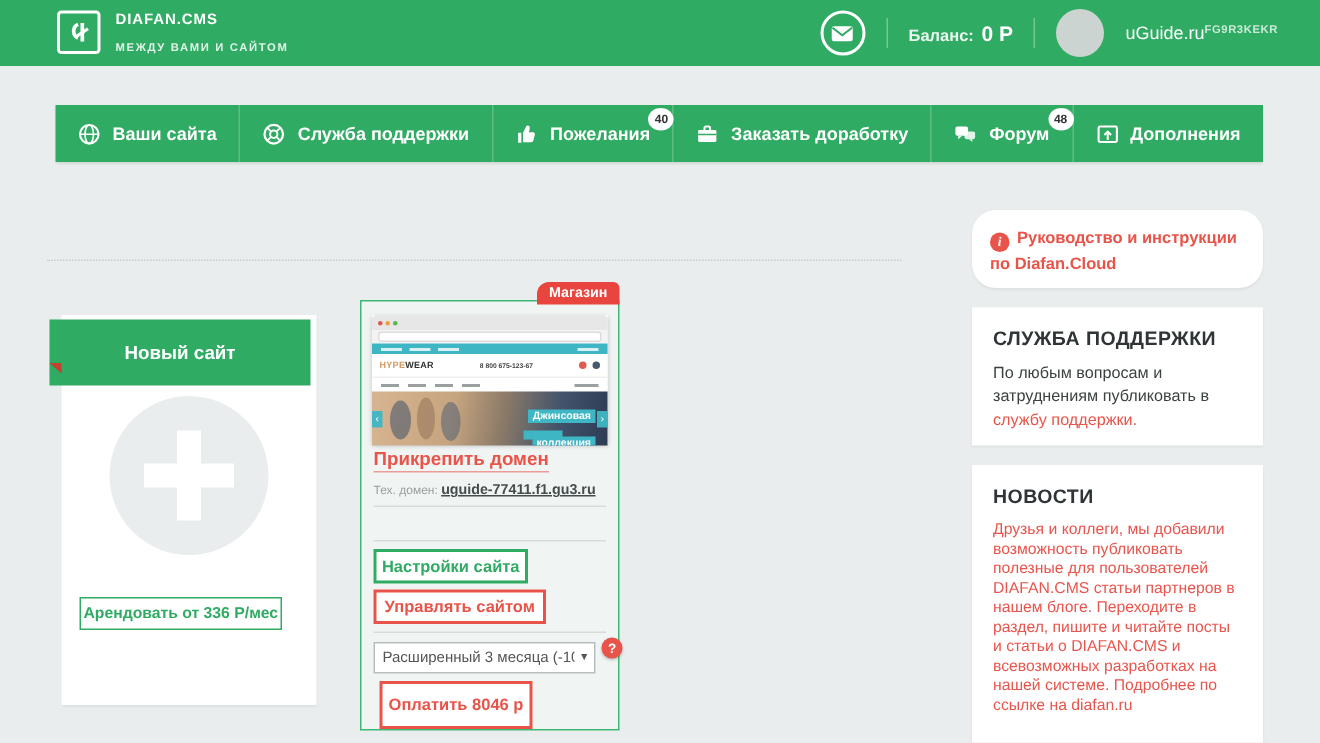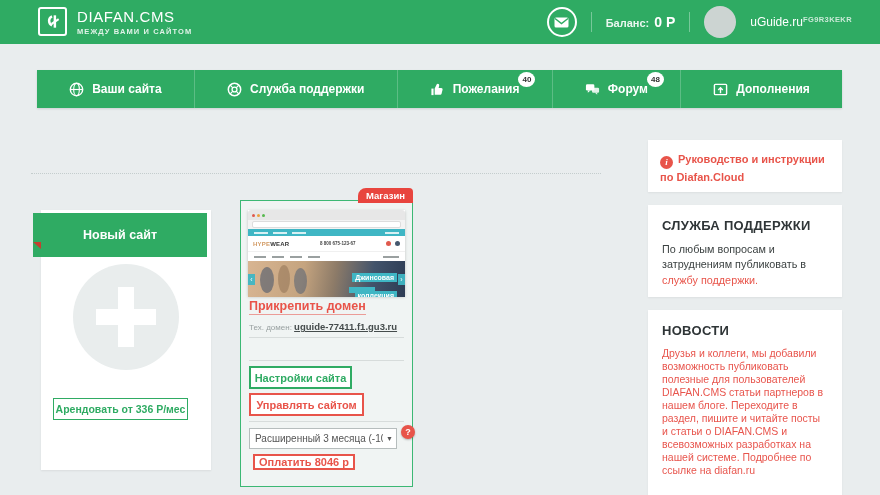--- a/index.html
+++ b/index.html
@@ -2,21 +2,21 @@
 <html><head>
 <meta charset="utf-8">
 <style>
   html,body{margin:0;padding:0;}
   body{font-family:"Liberation Sans","DejaVu Sans",sans-serif;background:#dfe4e6;}
   .stage{position:relative;width:880px;height:495px;background:#e9edee;overflow:hidden;}
 
   
   .header{position:absolute;left:0;top:0;width:880px;height:44px;background:#2fab63;}
   .logo-box{position:absolute;left:38px;top:7px;width:29px;height:29px;border:2px solid #fff;border-radius:3px;display:flex;align-items:center;justify-content:center;box-sizing:border-box;}
-  .brand{position:absolute;left:77px;top:8px;color:#fff;font-size:15px;font-weight:normal;letter-spacing:.6px;}
+  .brand{position:absolute;left:77px;top:8px;color:#fff;font-size:10px;font-weight:bold;letter-spacing:.6px;}
   .tagline{position:absolute;left:77px;top:27px;color:rgba(255,255,255,.85);font-size:7.5px;font-weight:bold;letter-spacing:1.1px;}
   .hdr-right{position:absolute;right:28px;top:0;height:44px;display:flex;align-items:center;gap:14px;}
   .mail-btn{width:30px;height:30px;border:2px solid #fff;border-radius:50%;display:flex;align-items:center;justify-content:center;box-sizing:border-box;cursor:pointer;}
   .hdr-sep{width:1px;height:20px;background:rgba(255,255,255,.35);}
   .balance{color:rgba(255,255,255,.9);font-size:11px;font-weight:bold;display:flex;align-items:baseline;gap:5px;}
   .balance b{color:#fff;font-size:14px;}
   .avatar{width:32px;height:32px;border-radius:50%;background:#ccd4d2;}
   .acct{display:flex;line-height:1.25;}
   .acct-name{color:#fff;font-size:12px;}
   .acct-id{color:rgba(255,255,255,.75);font-size:7.5px;font-weight:bold;letter-spacing:.4px;}
@@ -76,25 +76,25 @@
   .cdiv{position:absolute;left:8px;width:155px;border-top:1px solid #d7dcdb;}
   .d1{top:136px;} .d2{top:159px;} .d3{top:220px;}
   .test-strip{position:absolute;left:8px;top:140px;width:155px;height:15px;background:#fdee00;color:#8b1e12;font-size:8.8px;font-weight:bold;display:flex;align-items:center;padding-left:2px;box-sizing:border-box;white-space:nowrap;}
   .btn{position:absolute;left:8px;background:#fff;display:flex;align-items:center;justify-content:center;font-weight:bold;cursor:pointer;box-sizing:border-box;}
   .settings-btn{top:165px;width:103px;height:23px;border:2px solid #2fab63;color:#2fab63;font-size:11px;}
   .manage-btn{top:192px;width:115px;height:23px;border:2px solid #e8544a;color:#e8544a;font-size:11px;}
   .tariff-select{position:absolute;left:8px;top:227px;width:148px;height:21px;background:#fff;border:1px solid #b6bdbd;box-sizing:border-box;font-size:10px;color:#555;display:flex;align-items:center;padding:0 13px 0 5px;cursor:pointer;}
   .tariff-text{overflow:hidden;white-space:nowrap;flex:1;}
   .sel-arrow{position:absolute;right:3px;top:6px;font-size:7px;color:#555;}
   .help-badge{position:absolute;left:160px;top:224px;width:14px;height:14px;border-radius:50%;background:#e8544a;color:#fff;font-size:9px;font-weight:bold;display:flex;align-items:center;justify-content:center;cursor:pointer;box-shadow:0 1px 2px rgba(0,0,0,.25);}
-  .pay-btn{top:253px;left:12px;width:102px;height:16px;border:2px solid #e8544a;color:#e8544a;font-size:11px;background:#fff;}
+  .pay-btn{top:253px;left:12px;width:102px;height:32px;border:2px solid #e8544a;color:#e8544a;font-size:11px;background:#fff;}
 
   
   .side-card{position:absolute;left:648px;width:194px;background:#fff;box-shadow:0 1px 2px rgba(0,0,0,.06);box-sizing:border-box;}
-  .guide-card{top:140px;height:52px;padding:11px 12px;}
+  .guide-card{top:140px;height:52px;padding:11px 12px;border-radius:16px;}
   .guide-text{color:#e8544a;font-size:11px;font-weight:bold;line-height:1.55;cursor:pointer;}
   .info-icon{display:inline-flex;width:13px;height:13px;border-radius:50%;background:#e8544a;color:#fff;font-size:9px;font-style:italic;font-family:"Liberation Serif",serif;align-items:center;justify-content:center;margin-right:5px;vertical-align:-2px;}
   .support-card{top:205px;height:92px;padding:13px 14px;}
   .side-title{color:#2f3537;font-size:13px;font-weight:bold;letter-spacing:.3px;margin:0 0 9px 0;}
   .support-text{color:#3c4242;font-size:10.8px;line-height:1.42;margin:0;}
   .support-link{color:#e8544a;cursor:pointer;}
   .news-card{top:310px;height:200px;padding:13px 14px;}
   .news-text{color:#e8554d;font-size:10.5px;line-height:1.24;margin:0;cursor:pointer;}
   .news-ts{color:#9aa3a3;font-size:8px;font-weight:bold;margin-top:24px;}
 </style>
@@ -157,20 +157,28 @@
         <path d="M1.5 7 h2.3 v7 H1.5 z" fill="#fff"></path>
         <path d="M5 13.6 h5.6 c.9 0 1.5-.5 1.7-1.2 l1.1-4.1 c.2-.9-.4-1.8-1.4-1.8 H9.2 l.6-2.8 c.2-1-.5-1.9-1.5-1.9 -.5 0-.9.3-1.1.7 L5 7 z" fill="#fff"></path>
       </svg>
       <span class="nav-label">
         <span>Пожелания</span>
         <span class="nav-badge">40</span>
       </span>
     </div>
     <div class="nav-item">
       <svg width="15" height="15" viewBox="0 0 16 16">
+        <rect x="1.5" y="5" width="13" height="8.5" rx="1" fill="#fff"></rect>
+        <path d="M6 5 V3.6 c0-.6.5-1.1 1.1-1.1 h1.8 c.6 0 1.1.5 1.1 1.1 V5" fill="none" stroke="#fff" stroke-width="1.4"></path>
+        <path d="M1.5 8.2 h13" stroke="#2fab63" stroke-width="1"></path>
+      </svg>
+      <span class="nav-label">Заказать доработку</span>
+    </div>
+    <div class="nav-item">
+      <svg width="15" height="15" viewBox="0 0 16 16">
         <rect x="1" y="2.5" width="9" height="6.5" rx="1.4" fill="#fff"></rect>
         <path d="M3 9 l0 2.5 2.8-2.5 z" fill="#fff"></path>
         <rect x="7.5" y="6" width="7.5" height="5.5" rx="1.3" fill="#fff" opacity=".85"></rect>
         <path d="M13 11.5 l0 2 -2.4-2 z" fill="#fff" opacity=".85"></path>
       </svg>
       <span class="nav-label">
         <span>Форум</span>
         <span class="nav-badge">48</span>
       </span>
     </div>

